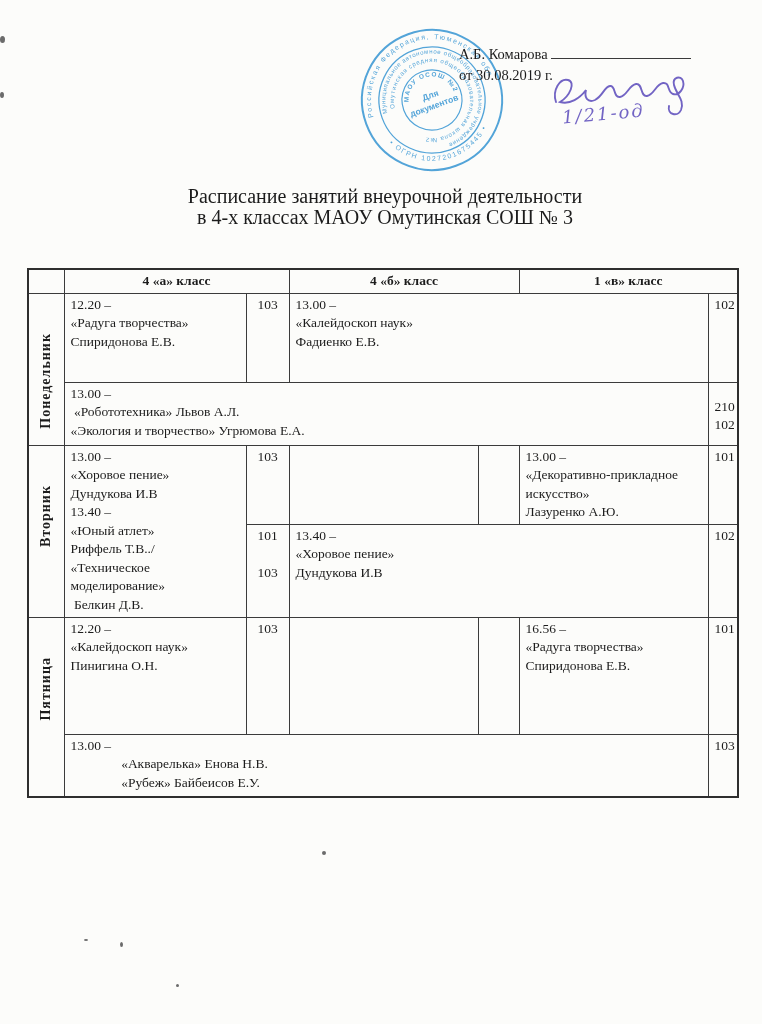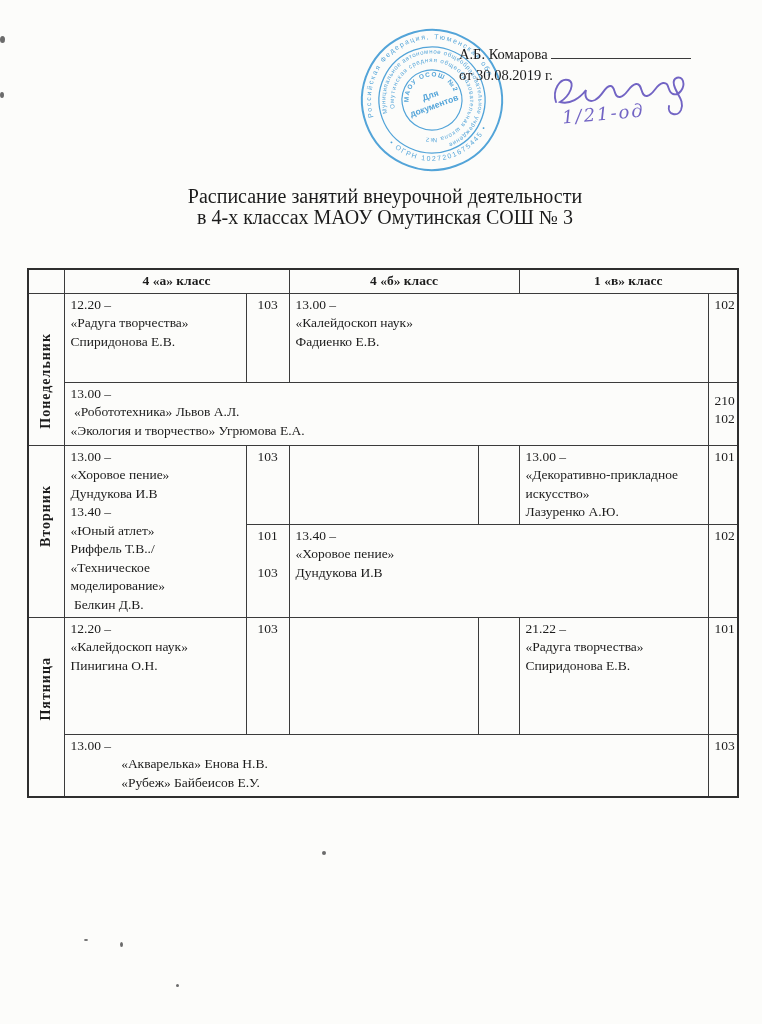--- a/index.html
+++ b/index.html
@@ -122,21 +122,21 @@
         <td class="room">103</td>
         <td colspan="3">13.00 –
 «Калейдоскоп наук»
 Фадиенко Е.В.</td>
         <td class="room">102</td>
       </tr>
       <tr style="height:63px">
         <td colspan="5">13.00 –
  «Робототехника» Львов А.Л.
 «Экология и творчество» Угрюмова Е.А.</td>
-        <td class="room" style="padding-top:9px">210
+        <td class="room" style="padding-top:15px">210
 102</td>
       </tr>
 
       <tr style="height:74px">
         <td class="day" rowspan="2">
           <span>Вторник</span></td>
         <td rowspan="2">13.00 –
 «Хоровое пение»
 Дундукова И.В
 13.40 –
@@ -166,21 +166,21 @@
 
       <tr style="height:117px">
         <td class="day" rowspan="2">
           <span>Пятница</span></td>
         <td>12.20 –
 «Калейдоскоп наук»
 Пинигина О.Н.</td>
         <td class="room">103</td>
         <td></td>
         <td class="room"></td>
-        <td>21.22 –
+        <td>16.56 –
 «Радуга творчества»
 Спиридонова Е.В.</td>
         <td class="room">101</td>
       </tr>
       <tr style="height:63px">
         <td colspan="5">13.00 –
                «Акварелька» Енова Н.В.
                «Рубеж» Байбеисов Е.У.</td>
         <td class="room">103</td>
       </tr>

